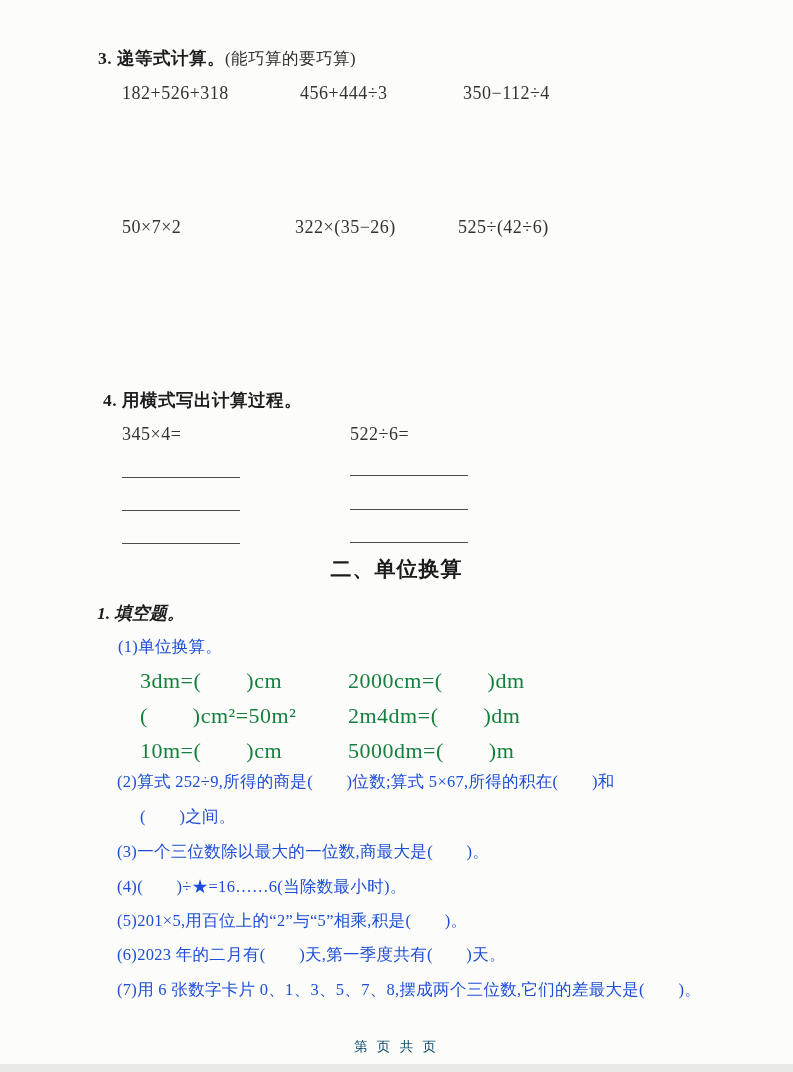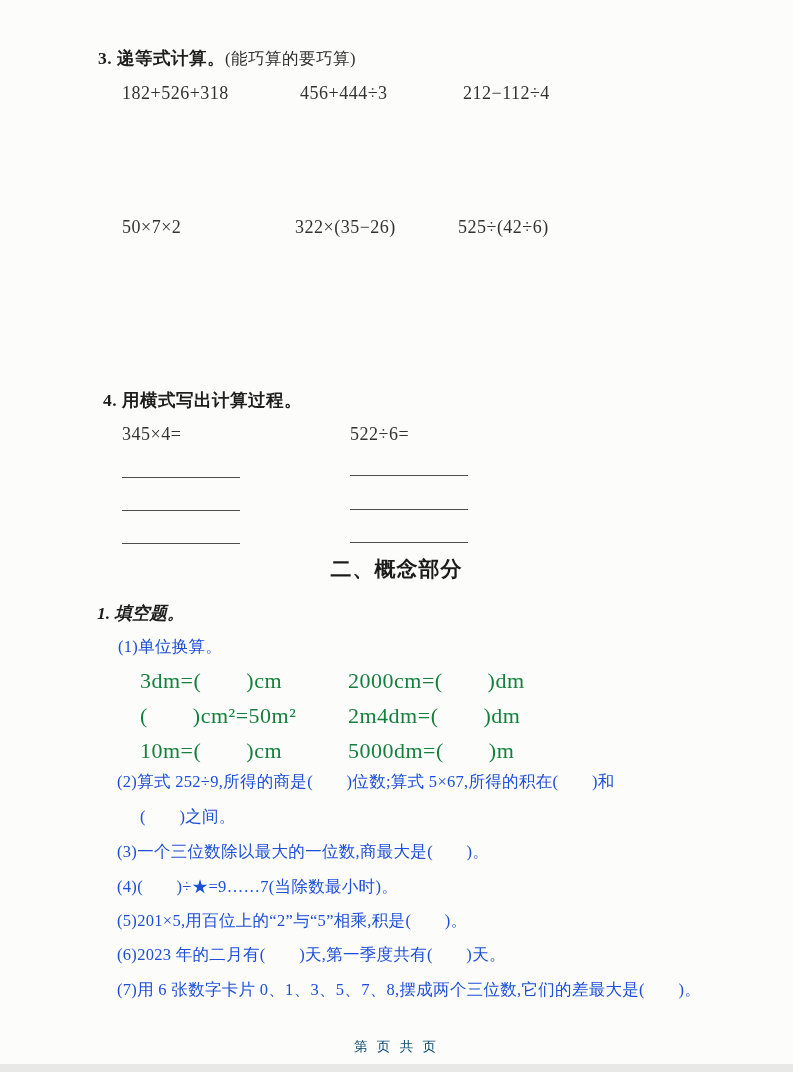--- a/index.html
+++ b/index.html
@@ -74,21 +74,21 @@
 
 <div class="page">
 
   <div class="abs sec-head" style="left:98px;top:46px;">
     <span>3.</span>
     <span>递等式计算。</span><span class="note">(能巧算的要巧算)</span>
   </div>
 
   <div class="abs expr" style="left:122px;top:83px;">182+526+318</div>
   <div class="abs expr" style="left:300px;top:83px;">456+444÷3</div>
-  <div class="abs expr" style="left:463px;top:83px;">212−112÷4</div>
+  <div class="abs expr" style="left:463px;top:83px;">350−112÷4</div>
 
   <div class="abs expr" style="left:122px;top:217px;">50×7×2</div>
   <div class="abs expr" style="left:295px;top:217px;">322×(35−26)</div>
   <div class="abs expr" style="left:458px;top:217px;">525÷(42÷6)</div>
 
   <div class="abs sec-head" style="left:103px;top:388px;">
     <span>4.</span>
     <span>用横式写出计算过程。</span>
   </div>
 
@@ -96,39 +96,39 @@
   <div class="abs expr" style="left:350px;top:424px;">522÷6=</div>
 
   <div class="ans-line" style="left:122px;top:477px;width:118px;"></div>
   <div class="ans-line" style="left:122px;top:510px;width:118px;"></div>
   <div class="ans-line" style="left:122px;top:543px;width:118px;"></div>
 
   <div class="ans-line" style="left:350px;top:475px;width:118px;"></div>
   <div class="ans-line" style="left:350px;top:509px;width:118px;"></div>
   <div class="ans-line" style="left:350px;top:542px;width:118px;"></div>
 
-  <div class="abs part-title" style="top:555px;">二、概念部分</div>
+  <div class="abs part-title" style="top:555px;">二、单位换算</div>
 
   <div class="abs q-head" style="left:97px;top:601px;">
     <span>1.</span>
     <span>填空题。</span>
   </div>
 
   <div class="abs body-text" style="left:118px;top:636px;">(1)单位换算。</div>
 
   <div class="abs conv" style="left:140px;top:666px;">3dm=(　　)cm</div>
   <div class="abs conv" style="left:348px;top:666px;">2000cm=(　　)dm</div>
   <div class="abs conv" style="left:140px;top:701px;">(　　)cm²=50m²</div>
   <div class="abs conv" style="left:348px;top:701px;text-align:right;">2m4dm=(　　)dm</div>
   <div class="abs conv" style="left:140px;top:736px;">10m=(　　)cm</div>
   <div class="abs conv" style="left:348px;top:736px;">5000dm=(　　)m</div>
 
   <div class="abs body-text" style="left:117px;top:771px;">(2)算式 252÷9,所得的商是(　　)位数;算式 5×67,所得的积在(　　)和</div>
   <div class="abs body-text" style="left:140px;top:806px;">(　　)之间。</div>
   <div class="abs body-text" style="left:117px;top:841px;">(3)一个三位数除以最大的一位数,商最大是(　　)。</div>
-  <div class="abs body-text" style="left:117px;top:876px;">(4)(　　)÷★=9……7(当除数最小时)。</div>
+  <div class="abs body-text" style="left:117px;top:876px;">(4)(　　)÷★=16……6(当除数最小时)。</div>
   <div class="abs body-text" style="left:117px;top:910px;">(5)201×5,用百位上的“2”与“5”相乘,积是(　　)。</div>
   <div class="abs body-text" style="left:117px;top:944px;">(6)2023 年的二月有(　　)天,第一季度共有(　　)天。</div>
   <div class="abs body-text" style="left:117px;top:979px;">(7)用 6 张数字卡片 0、1、3、5、7、8,摆成两个三位数,它们的差最大是(　　)。</div>
 
   <div class="abs footer" style="top:1038px;">第 页 共 页</div>
 
 </div>
 
 </body></html>

